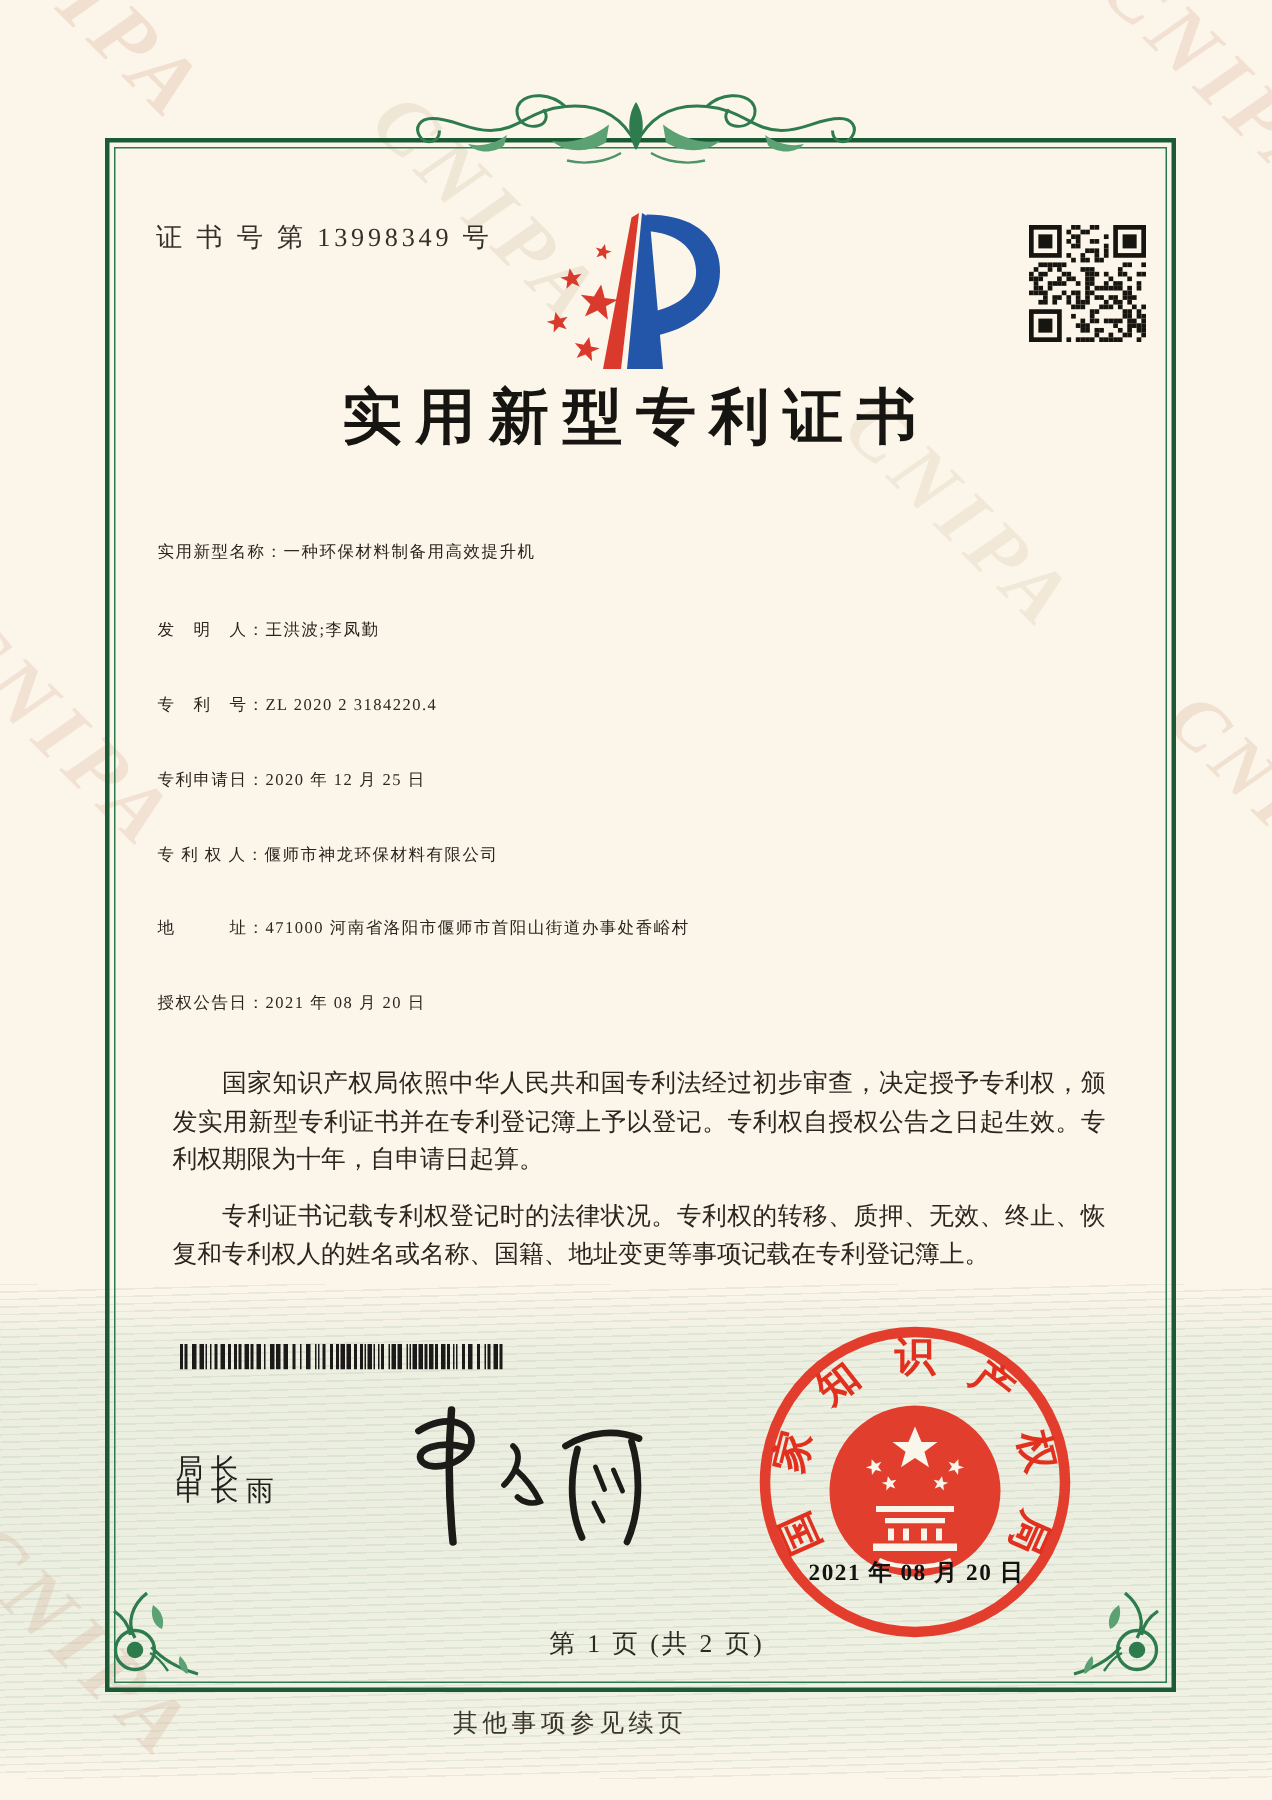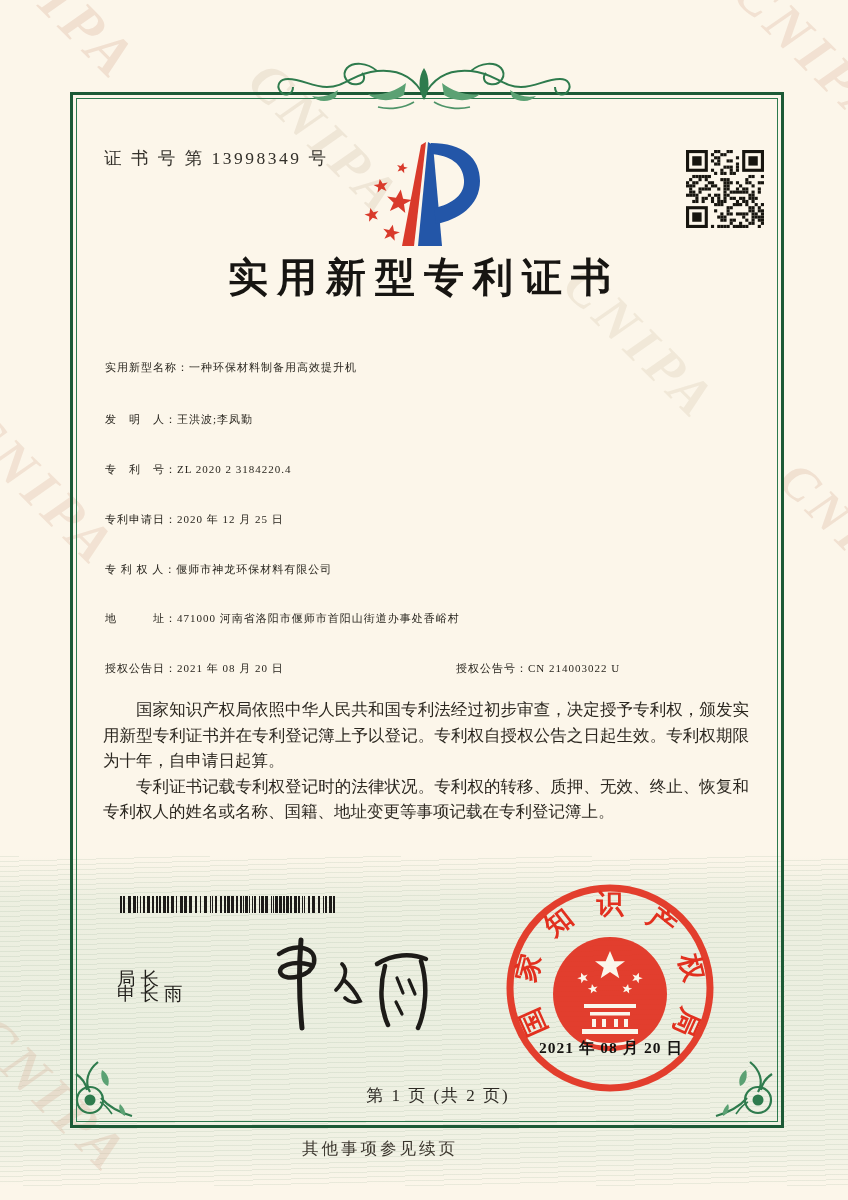--- a/index.html
+++ b/index.html
@@ -16,25 +16,25 @@
                       rgba(227,235,219,.68) 170px, rgba(230,237,222,.5) 295px, rgba(230,237,222,0) 100%);}
   
   .frame{position:absolute;left:70px;top:92px;width:708px;height:1030px;border:3px solid #1c5a36;z-index:2;}
   .frame-inner{position:absolute;left:3px;top:3px;right:3px;bottom:3px;border:1px solid #2c7a4e;}
   .content{position:absolute;left:0;top:0;width:848px;height:1200px;z-index:3;padding-left:16px;}
   .certno{position:absolute;left:104px;top:146px;font-size:17.5px;letter-spacing:2.5px;color:#33302a;}
   .title{position:absolute;left:70px;top:250px;width:708px;text-align:center;font-size:40px;
          font-weight:700;letter-spacing:9px;color:#171512;}
   .frow{position:absolute;left:105px;font-size:11px;letter-spacing:1px;color:#29261f;white-space:nowrap;}
   .frow .lab{color:#29261f;}
-  .grant{display:flex;gap:21px;}
+  .grant{display:flex;}
   .grant .g1{width:330px;}
   .paras{position:absolute;left:103px;top:697px;width:646px;font-size:16.5px;line-height:25.5px;
          color:#2b2720;text-align:justify;}
-  .paras p{margin:0;text-indent:2em;}
+  .paras p{margin:12px;text-indent:2em;}
   .director{position:absolute;left:117px;font-size:18.5px;letter-spacing:5px;color:#23211d;
             font-family:"Liberation Sans","DejaVu Sans",sans-serif;}
   .sealdate{position:absolute;left:505px;top:1038px;width:212px;text-align:center;font-size:15.5px;
             letter-spacing:1px;color:#141210;font-weight:600;}
   .pagenum{position:absolute;left:70px;top:1084px;width:736px;text-align:center;font-size:17px;
            letter-spacing:2px;color:#2d2a24;}
   .contnote{position:absolute;left:0;top:1138px;width:760px;text-align:center;font-size:16.5px;
             letter-spacing:3px;color:#3a352c;}
   svg{display:block;}
   .abs{position:absolute;}
@@ -333,23 +333,20 @@
       <span class="lab">专 利 权 人：</span><span>偃师市神龙环保材料有限公司</span>
     </div>
     <div class="frow" style="top:611px">
       <span class="lab">地　　　址：</span><span>471000 河南省洛阳市偃师市首阳山街道办事处香峪村</span>
     </div>
 
     <div class="frow grant" style="top:661px">
       <span class="g1">
         <span>授权公告日：</span><span>2021 年 08 月 20 日</span>
       </span>
-      <span>
-        <span>授权公告号：</span><span>CN 214003022 U</span>
-      </span>
     </div>
 
     <div class="paras">
       <p>国家知识产权局依照中华人民共和国专利法经过初步审查，决定授予专利权，颁发实用新型专利证书并在专利登记簿上予以登记。专利权自授权公告之日起生效。专利权期限为十年，自申请日起算。</p>
       <p>专利证书记载专利权登记时的法律状况。专利权的转移、质押、无效、终止、恢复和专利权人的姓名或名称、国籍、地址变更等事项记载在专利登记簿上。</p>
     </div>
 
     <svg class="abs" style="left:120px;top:896px" width="218" height="17" viewBox="0 0 218 17" id="barcode">
         <rect x="0" y="0" width="2" height="17" fill="#1c1a18"></rect>
         <rect x="3" y="0" width="2" height="17" fill="#1c1a18"></rect>

